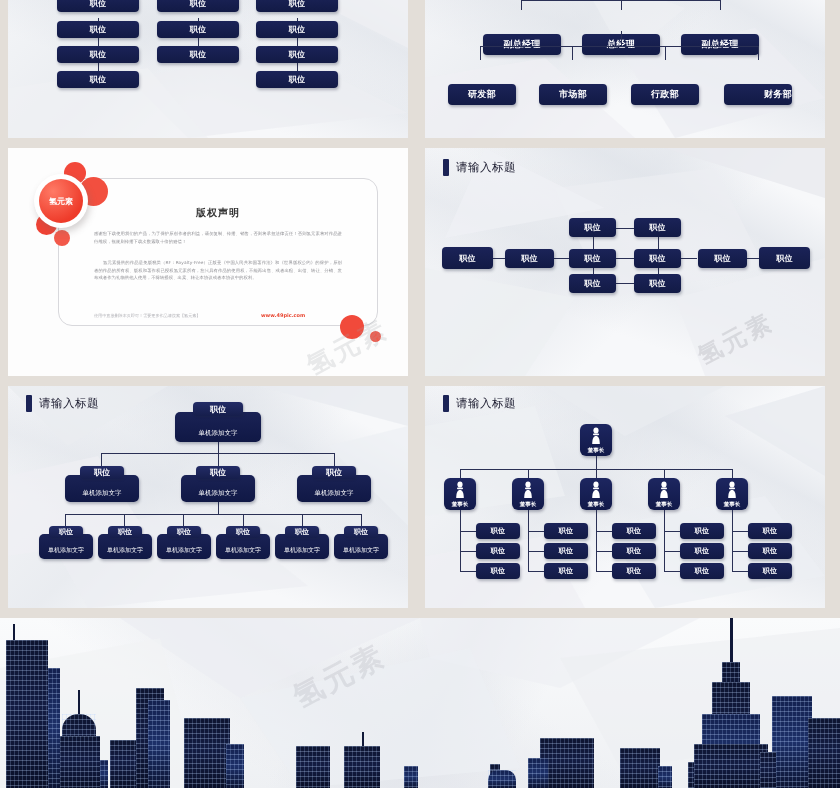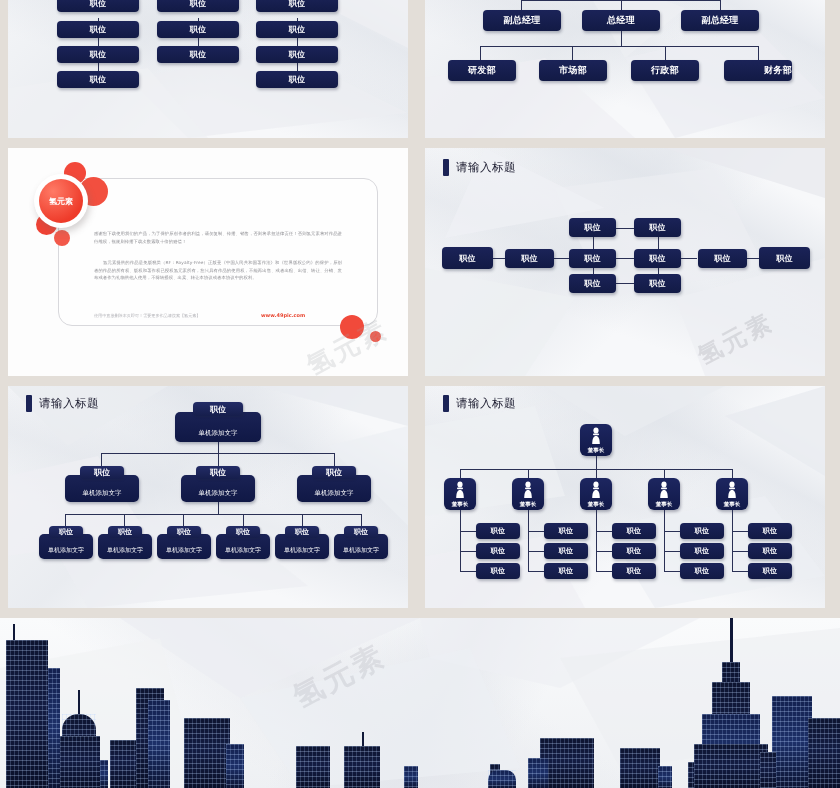--- a/index.html
+++ b/index.html
@@ -38,21 +38,21 @@
     background: linear-gradient(180deg, #1b2358 0%, #121a45 100%);
     border-radius: 4px;
     color: #fff;
     display: flex; align-items: center; justify-content: center;
     font-size: 8px; font-weight: bold;
     box-shadow: 1px 2px 3px rgba(30,35,60,.30);
     white-space: nowrap;
     letter-spacing: .3px;
   }
   .node.sm { font-size: 7px; }
-  .node.lg { font-size: 9px; }
+  .node.lg { font-size: 9px; margin-top: 24px; }
   .conn { position: absolute; background: #2a3055; }
   .conn.v { width: 1px; }
   .conn.h { height: 1px; }
 
   
   .card { position: absolute; }
   .card .hd {
     position: absolute; left: 50%; transform: translateX(-50%);
     top: 0; background: linear-gradient(180deg,#232c66,#161e4c);
     border-radius: 4px; color: #fff; font-size: 8px; font-weight: bold;
@@ -207,20 +207,21 @@
     <div class="blob" style="left:46px; top:82px; width:16px; height:16px; background:#f2594a;"></div>
     <div class="blob" style="left:332px; top:167px; width:24px; height:24px; background:#f14a3b;"></div>
     <div class="blob" style="left:362px; top:183px; width:11px; height:11px; background:#f2594a;"></div>
 
     <div class="logo-ring" style="left:26px; top:26px; width:54px; height:54px;">
       <div class="logo-inner" style="width:44px; height:44px; font-size:8px;">
           <span>氢元素</span>
         </div>
     </div>
 
+    <div class="cp-title" style="left:50px; top:58px; width:320px; text-align:center;">版权声明</div>
 
     <div class="cp-p" style="left:86px; top:82px; width:248px;">感谢您下载使用我们的产品，为了保护原创作者的利益，请勿复制、传播、销售，否则将承担法律责任！否则氢元素将对作品进行维权，视规则传播下载次数索取十倍的赔偿！</div>
 
     <div class="cp-p" style="left:86px; top:111px; width:248px; text-indent:9px;">氢元素提供的作品是免版税类（RF：Royalty-Free）正版受《中国人民共和国著作法》和《世界版权公约》的保护，原创者的作品的所有权、版权和著作权已授权氢元素所有，您只具有作品的使用权，不能再出售、或者出租、出借、转让、分销、发布或者作为礼物供他人使用，不得转授权、出卖、转让本协议或者本协议中的权利。</div>
 
     <div class="cp-foot" style="left:86px; top:165px;">使用中直接删除本页即可！需要更多作品请搜索【氢元素】</div>
     <div class="cp-url" style="left:253px; top:164px;">www.49pic.com</div>
 
     <div class="wm" style="left:296px; top:182px; font-size:26px; color:rgba(160,162,170,.22);">氢元素</div>
   </div>

